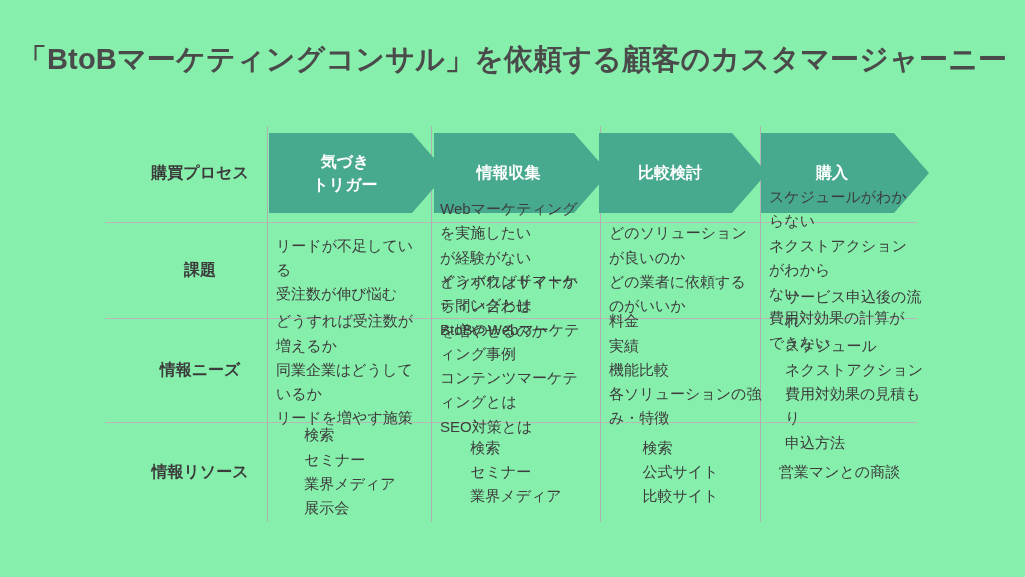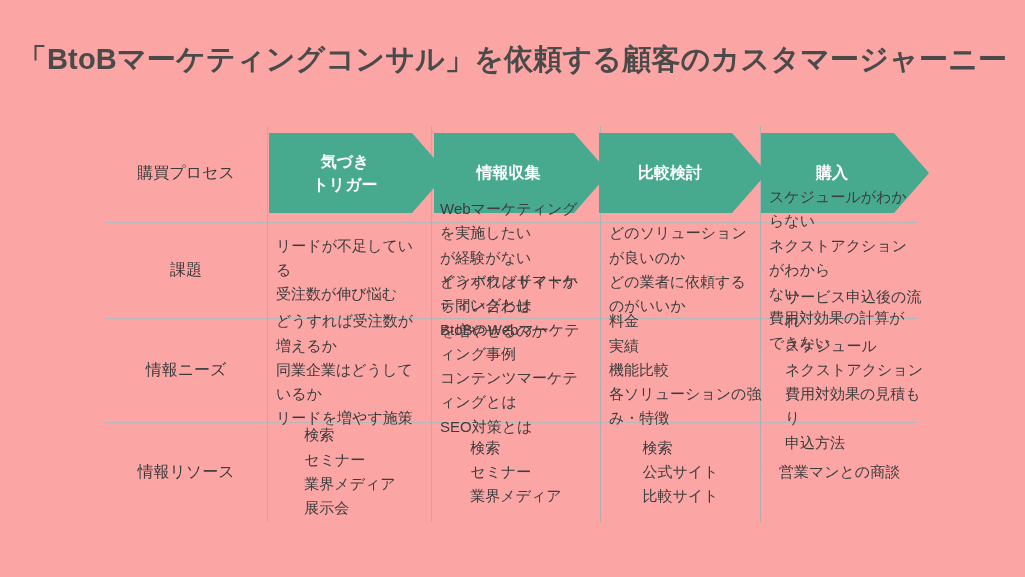--- a/index.html
+++ b/index.html
@@ -13,21 +13,21 @@
     background: #ffffff;
     font-family: "Liberation Sans", "DejaVu Sans", sans-serif;
     color: #3f3f3f;
     overflow: hidden;
   }
 
   .slide {
     position: relative;
     width: 1025px;
     height: 577px;
-    background: #fca5a5;
+    background: #86efac;
   }
 
   
   .slide-title {
     position: absolute;
     left: 0;
     top: 40px;
     width: 1025px;
     text-align: center;
     font-size: 29px;
@@ -42,25 +42,25 @@
     position: absolute;
     left: 105px;
     top: 126px;
     width: 812px;
     height: 400px;
   }
 
   
   .row-label {
     position: absolute;
-    left: 0;
+    left: 14px;
     width: 162px;
     text-align: center;
     font-size: 16px;
-    font-weight: normal;
+    font-weight: bold;
     color: #3b3b3b;
     display: flex;
     align-items: center;
     justify-content: center;
   }
 
   
   .hrule {
     position: absolute;
     left: 0;

